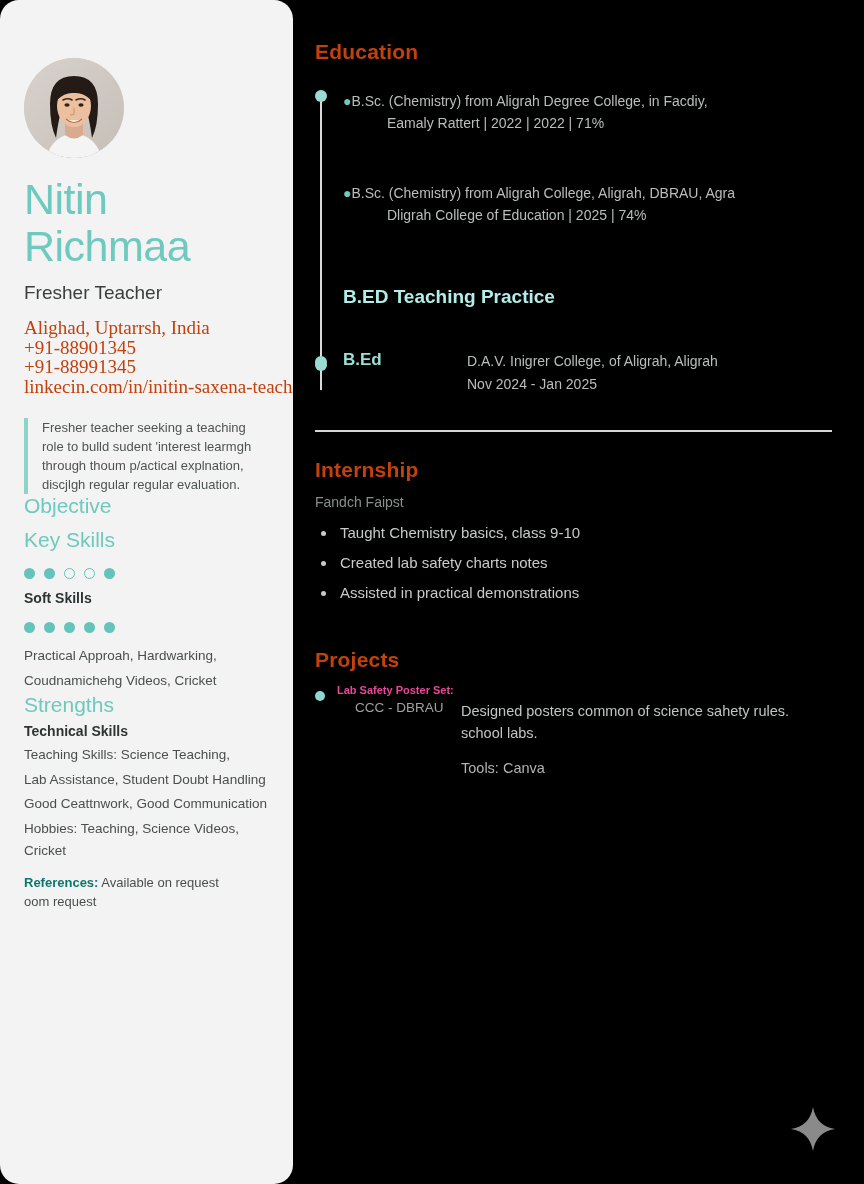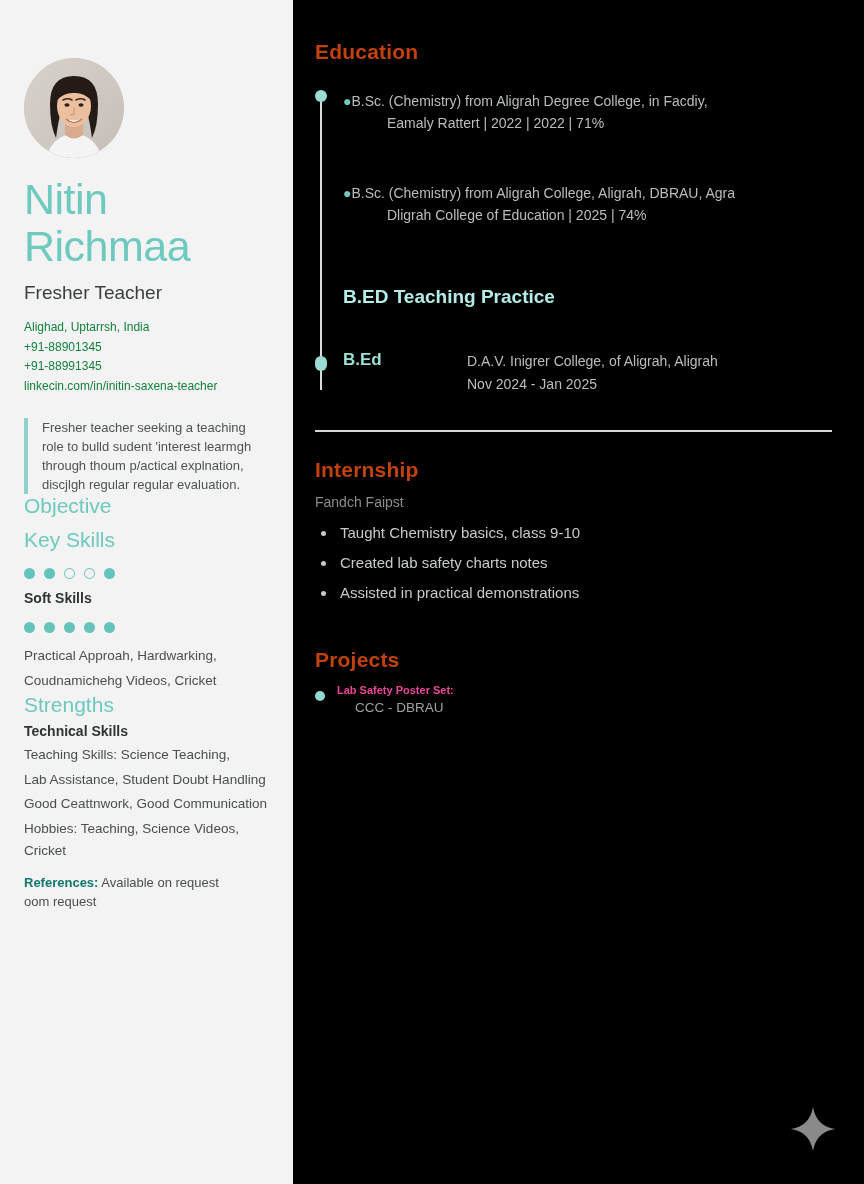--- a/index.html
+++ b/index.html
@@ -11,34 +11,35 @@
   }
   .page { position:relative; width:864px; height:1184px; display:flex; background:#000; }
 
   
   .sidebar {
     width:293px; height:1184px;
     background:#f2f3f2;
     padding:58px 24px 0 24px;
     position:relative;
     flex:0 0 293px;
+    border-radius:19px;
   }
   .photo-wrap { width:100px; height:100px; border-radius:50%; overflow:hidden;
     background:#cfc9c4; position:relative; margin-bottom:18px; }
   .photo-wrap svg { display:block; width:100px; height:100px; }
 
   .name {
     font-size:43px; line-height:47px; font-weight:400;
     color:#6ec9be; letter-spacing:-0.5px; margin-top:4px;
   }
   .role {
     font-size:19px; color:#3a3f3e; margin-top:12px; margin-bottom:14px;
     font-weight:400;
   }
-  .contact { font-size:12px; line-height:19.5px; color:#15803d; }
+  .contact { font-size:19px; line-height:19.5px; color:#c2410c;font-family:Liberation Serif, serif; }
   .contact div { white-space:nowrap; }
 
   .summary {
     margin-top:22px; padding-left:14px;
     border-left:4px solid #8dd3c9;
     font-size:13px; line-height:19px; color:#4e5453;
     max-width:240px;
   }
 
   .side-h {
@@ -251,20 +252,25 @@
     </ul>
 
     <div class="gap-lg"></div>
     <h2 class="main-h">Projects</h2>
 
     <div class="proj-item">
       <span class="proj-dot"></span>
       <div class="proj-title">Lab Safety Poster Set:</div>
       <div class="proj-row">
         <div class="proj-cert">CCC - DBRAU</div>
+        <div>
+          <div class="proj-desc">Designed posters common of science sahety rules.</div>
+          <div class="proj-desc">school labs.</div>
+          <div class="proj-tools">Tools: Canva</div>
+        </div>
       </div>
     </div>
 
     <svg class="sparkle" viewBox="0 0 100 100">
       <path d="M50 2 C55 30 70 45 98 50 C70 55 55 70 50 98 C45 70 30 55 2 50 C30 45 45 30 50 2 Z" fill="#8a8a8a"></path>
     </svg>
   </main>
 
 </div>
 

